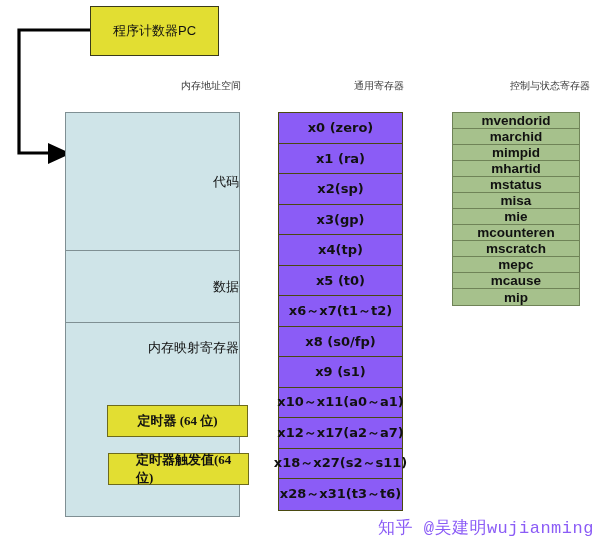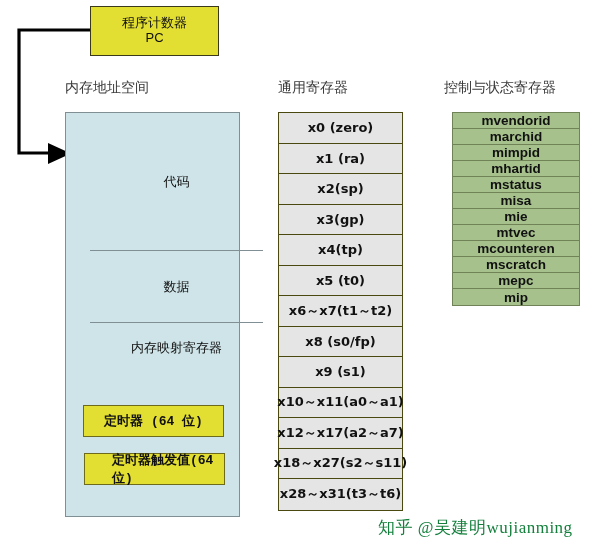--- a/index.html
+++ b/index.html
@@ -9,87 +9,87 @@
     font-family:"Liberation Sans","DejaVu Sans",sans-serif;
     position:relative;
     overflow:hidden;
   }
   .stage{position:absolute;left:0;top:0;width:600px;height:551px;}
 
   
   #pc-box{
     position:absolute;left:90px;top:6px;width:127px;height:48px;
     background:#e2de32;border:1px solid #3a3a1a;
-    display:flex;flex-direction:column;align-items:center;justify-content:center;
+    display:flex;flex-direction:row;align-items:center;justify-content:center;
     line-height:1.12;
   }
   #pc-box .l1{font-size:13px;color:#111;font-family:"DejaVu Sans",sans-serif;}
   #pc-box .l2{font-size:13px;font-weight:normal;color:#111;}
 
   
   #pc-arrow{position:absolute;left:0;top:0;width:300px;height:200px;}
 
   
   .col-title{
-    position:absolute;text-align:left;font-size:14px;color:#3a3a3a;
+    position:absolute;text-align:right;font-size:10px;color:#3a3a3a;
     font-family:"DejaVu Sans",sans-serif;white-space:nowrap;
   }
   #mem-title{left:65px;top:79px;width:176px;}
   #gpr-title{left:278px;top:79px;width:126px;}
   #csr-title{left:444px;top:79px;width:146px;}
 
   
   #mem-box{
     position:absolute;left:65px;top:112px;width:175px;height:405px;
     background:#cfe4e8;border:1px solid #7f8f93;
     box-sizing:border-box;
   }
   .mem-seg{position:absolute;left:0;width:100%;box-sizing:border-box;
-           display:flex;align-items:center;justify-content:center;margin-left:24px;}
+           display:flex;align-items:center;justify-content:flex-end;}
   #mem-seg-code{top:0;height:138px;border-bottom:1px solid #7f8f93;}
   #mem-seg-data{top:138px;height:72px;border-bottom:1px solid #7f8f93;}
   #mem-seg-mmio{top:210px;height:195px;align-items:flex-start;}
   .mem-label{font-size:13px;color:#111;font-family:"DejaVu Sans",sans-serif;}
   #mem-seg-mmio .mem-label{margin-top:16px;}
 
   .timer-box{
     position:absolute;background:#e2de32;border:1px solid #6d6a1c;
     display:flex;align-items:center;justify-content:center;
     font-size:13px;font-weight:bold;color:#111;
-    font-family:Liberation Mono, monospace;box-sizing:border-box;
+    font-family:Liberation Serif, serif;box-sizing:border-box;margin-left:24px;
   }
   #timer-box{left:17px;top:292px;width:141px;height:32px;}
   #timer-cmp-box{left:18px;top:340px;width:141px;height:32px;padding-left:27px;}
 
   
   .reg-col{position:absolute;box-sizing:border-box;}
   #gpr-col{left:278px;top:112px;width:125px;border:1px solid #4a4a10;}
   #csr-col{left:452px;top:112px;width:128px;border:1px solid #6f8357;}
 
   .reg-row{
     display:flex;align-items:center;justify-content:center;
     box-sizing:border-box;font-weight:bold;color:#111;
     white-space:nowrap;
   }
   #gpr-col .reg-row{
-    height:30.5px;background:#e5e5e5;border-bottom:1px solid #4a4a10;
+    height:30.5px;background:#8b5cf6;border-bottom:1px solid #4a4a10;
     font-size:13px;font-family:"DejaVu Sans",sans-serif;
   }
   #gpr-col .reg-row:last-child{border-bottom:none;}
   #csr-col .reg-row{
     height:16px;background:#a6c18c;border-bottom:1px solid #6f8357;
     font-size:13.5px;font-family:"Liberation Sans",sans-serif;
   }
   #csr-col .reg-row:last-child{border-bottom:none;}
 
   
   #watermark{
     position:absolute;left:378px;top:516px;
-    font-size:17px;color:#15803d;white-space:nowrap;
-    font-family:Liberation Serif, serif;letter-spacing:0.5px;
+    font-size:17px;color:#8b5cf6;white-space:nowrap;
+    font-family:Liberation Mono, monospace;letter-spacing:0.5px;
     pointer-events:none;
   }
 </style>
 </head>
 <body>
 
 <div class="stage">
 
   <div id="pc-box">
     <span class="l1">程序计数器</span>
@@ -137,22 +137,22 @@
 
   <div class="col-title" id="csr-title">控制与状态寄存器</div>
   <div class="reg-col" id="csr-col">
       <div class="reg-row">mvendorid</div>
       <div class="reg-row">marchid</div>
       <div class="reg-row">mimpid</div>
       <div class="reg-row">mhartid</div>
       <div class="reg-row">mstatus</div>
       <div class="reg-row">misa</div>
       <div class="reg-row">mie</div>
-      <div class="reg-row">mtvec</div>
       <div class="reg-row">mcounteren</div>
       <div class="reg-row">mscratch</div>
       <div class="reg-row">mepc</div>
+      <div class="reg-row">mcause</div>
       <div class="reg-row">mip</div>
     </div>
 
   <div id="watermark">知乎 @吴建明wujianming</div>
 
 </div>
 
 </body></html>

